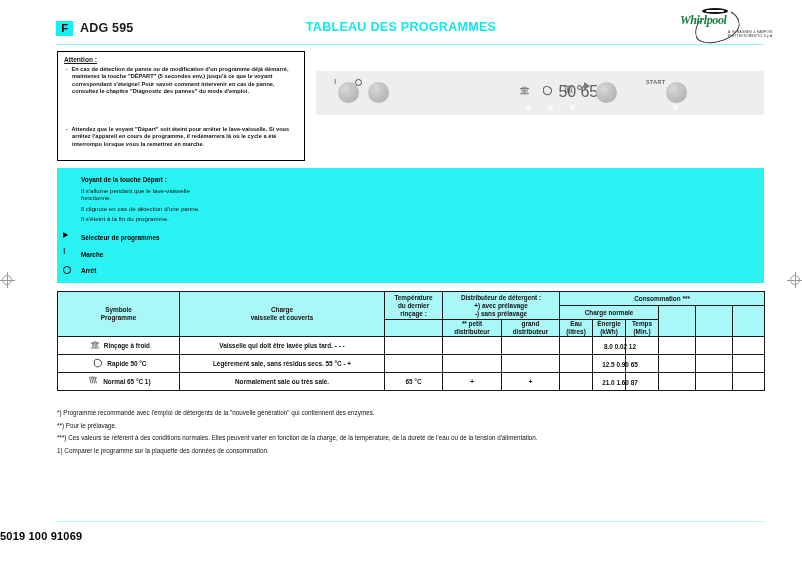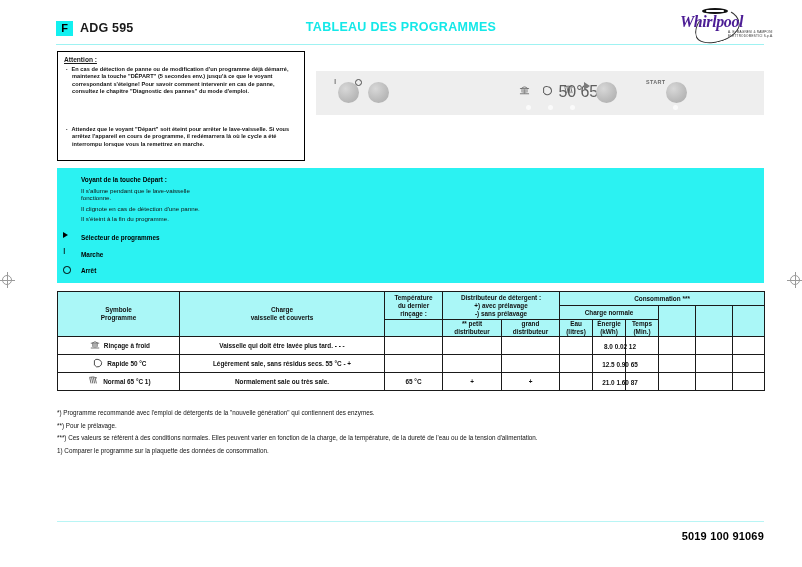--- a/index.html
+++ b/index.html
@@ -35,21 +35,21 @@
   
   .logo{position:absolute;left:668px;top:8px;width:110px;height:34px;}
   .logo .wrap{position:absolute;left:0;top:0;width:110px;height:34px;}
   .logo .cap{
     position:absolute;left:34px;top:0px;width:26px;height:6px;
     background:#111;border-radius:50%;
   }
   .logo .cap:after{content:"";position:absolute;left:4px;top:1.6px;width:18px;height:2.4px;background:#fff;border-radius:2px;}
   .logo .word{
     position:absolute;left:12px;top:5px;font-family:"Liberation Serif","DejaVu Serif",serif;
-    font-size:16px;font-weight:bold;font-style:italic;color:#4c1d95;letter-spacing:-0.4px;
+    font-size:12px;font-weight:bold;font-style:italic;color:#15803d;letter-spacing:-0.4px;
   }
   .logo .swoosh{
     position:absolute;left:26px;top:2px;width:44px;height:30px;
     border:1.3px solid #333;border-radius:50% 50% 50% 50%/60% 60% 40% 40%;
     transform:rotate(-16deg) skewX(-6deg);
     border-top-color:transparent;border-right-color:#333;
   }
   .logo .sub1{position:absolute;left:60px;top:22px;font-size:3.1px;color:#333;letter-spacing:.2px;white-space:nowrap;}
   .logo .sub2{position:absolute;left:60px;top:26px;font-size:3.1px;color:#333;letter-spacing:.2px;white-space:nowrap;}
 
@@ -149,21 +149,21 @@
     position:absolute;left:0;top:50%;transform:translateY(-50%);
     width:120px;text-align:center;white-space:nowrap;z-index:3;
   }
 
   
   .notes{position:absolute;left:57px;top:407px;width:710px;}
   .note{font-size:6.3px;color:#111;line-height:12.6px;white-space:nowrap;}
 
   
   .ftr-rule{position:absolute;left:57px;top:521px;width:707px;height:1.1px;background:#b8f5f5;}
-  .ftr-code{position:absolute;left:0;top:530px;width:764px;text-align:right;font-size:11px;font-weight:bold;color:#000;letter-spacing:.2px;}
+  .ftr-code{position:absolute;left:0;top:530px;width:764px;text-align:left;font-size:11px;font-weight:bold;color:#000;letter-spacing:.2px;}
 </style>
 </head>
 <body>
 
 <div class="page">
 
   <div class="regmark reg-left">
     <div class="h"></div>
       <div class="v"></div>
       <div class="c"></div>

